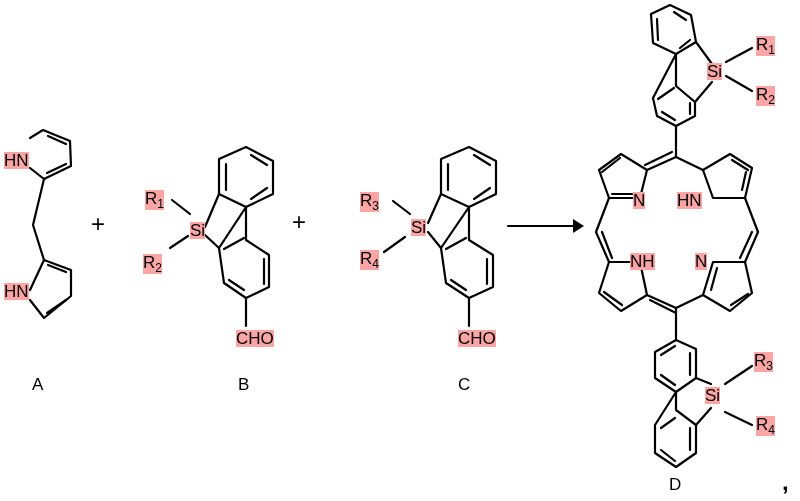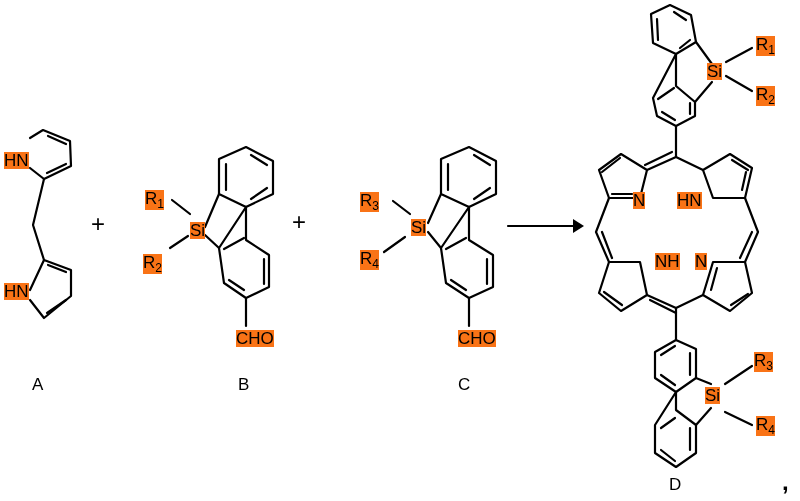--- a/index.html
+++ b/index.html
@@ -1,19 +1,19 @@
 <!DOCTYPE html>
 <html><head>
 <meta charset="utf-8">
 <style>
   html, body { margin:0; padding:0; background:#ffffff; }
   body { width:800px; height:501px; overflow:hidden; position:relative; font-family:"Liberation Sans", sans-serif; }
   svg { position:absolute; left:0; top:0; }
   .b { stroke:#000; stroke-width:2.2; fill:none; stroke-linecap:round; stroke-linejoin:round; }
-  .lbl { position:absolute; font-family:"Liberation Sans", sans-serif; font-size:17px; color:#000; background:#f97316; line-height:1; white-space:nowrap; }
+  .lbl { position:absolute; font-family:"Liberation Sans", sans-serif; font-size:17px; color:#000; background:#fca5a5; line-height:1; white-space:nowrap; }
   .lbl sub { font-size:12px; vertical-align:-4px; }
   .cap { position:absolute; font-family:"Liberation Sans", sans-serif; font-size:17px; color:#000; }
   .plus { position:absolute; font-size:24px; font-family:"Liberation Sans", sans-serif; }
 </style>
 </head>
 <body>
 
 <svg width="800" height="501" viewBox="0 0 800 501">
 
   <g>
@@ -110,21 +110,21 @@
 <div class="lbl" style="left:360px;top:192px;"><span>R</span><sub>3</sub></div>
 <div class="lbl" style="left:360px;top:250px;"><span>R</span><sub>4</sub></div>
 <div class="lbl" style="left:411px;top:219px;">Si</div>
 <div class="lbl" style="left:458px;top:330px;">CHO</div>
 
 <div class="lbl" style="left:756px;top:36px;"><span>R</span><sub>1</sub></div>
 <div class="lbl" style="left:756px;top:86px;"><span>R</span><sub>2</sub></div>
 <div class="lbl" style="left:707px;top:63px;">Si</div>
 <div class="lbl" style="left:633px;top:192px;">N</div>
 <div class="lbl" style="left:677px;top:192px;">HN</div>
-<div class="lbl" style="left:655px;top:253px;">NH</div>
+<div class="lbl" style="left:630px;top:253px;">NH</div>
 <div class="lbl" style="left:695px;top:253px;">N</div>
 <div class="lbl" style="left:705px;top:387px;">Si</div>
 <div class="lbl" style="left:754px;top:352px;"><span>R</span><sub>3</sub></div>
 <div class="lbl" style="left:756px;top:416px;"><span>R</span><sub>4</sub></div>
 
 <div class="cap" style="left:32px;top:375px;">A</div>
 <div class="cap" style="left:238px;top:375px;">B</div>
 <div class="cap" style="left:458px;top:375px;">C</div>
 <div class="cap" style="left:669px;top:475px;">D</div>
 <div class="cap" style="left:782px;top:468px;font-size:24px;font-weight:bold;">,</div>

